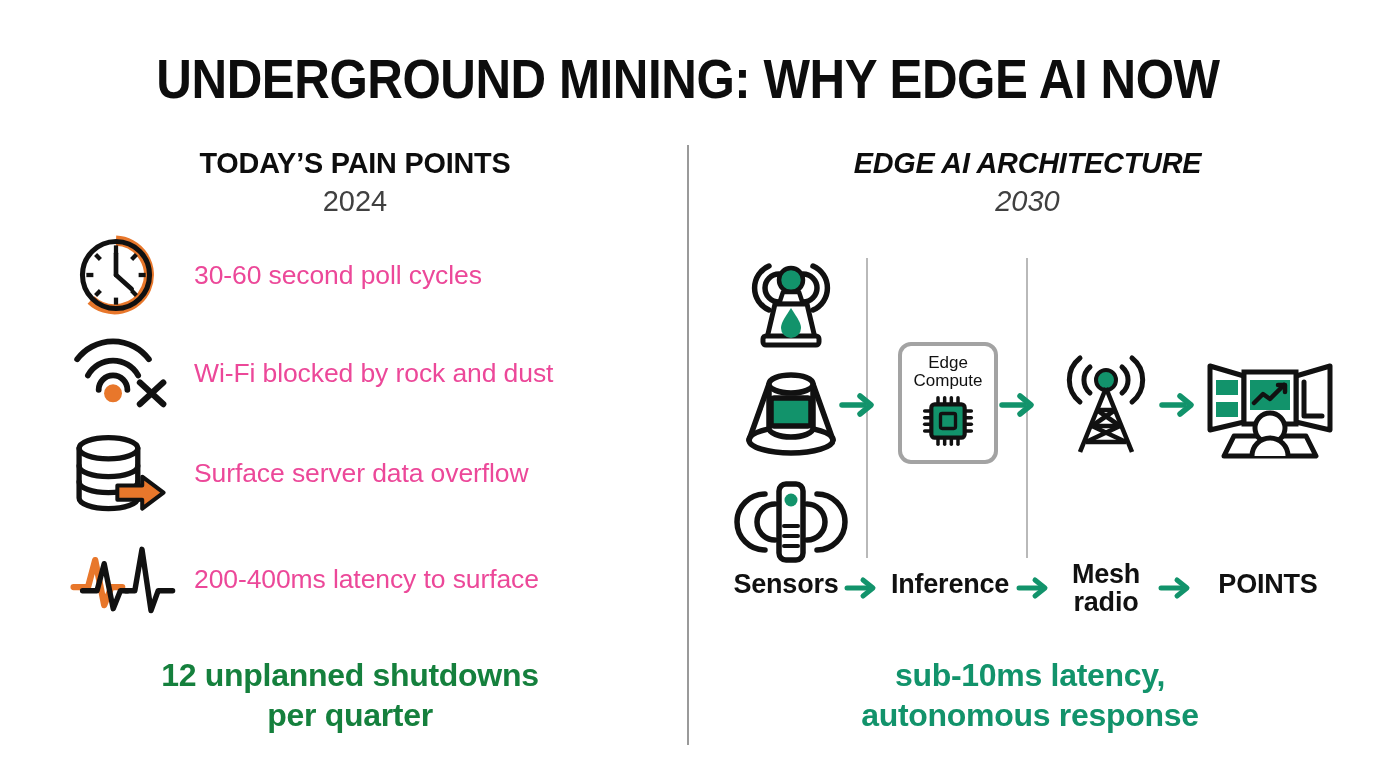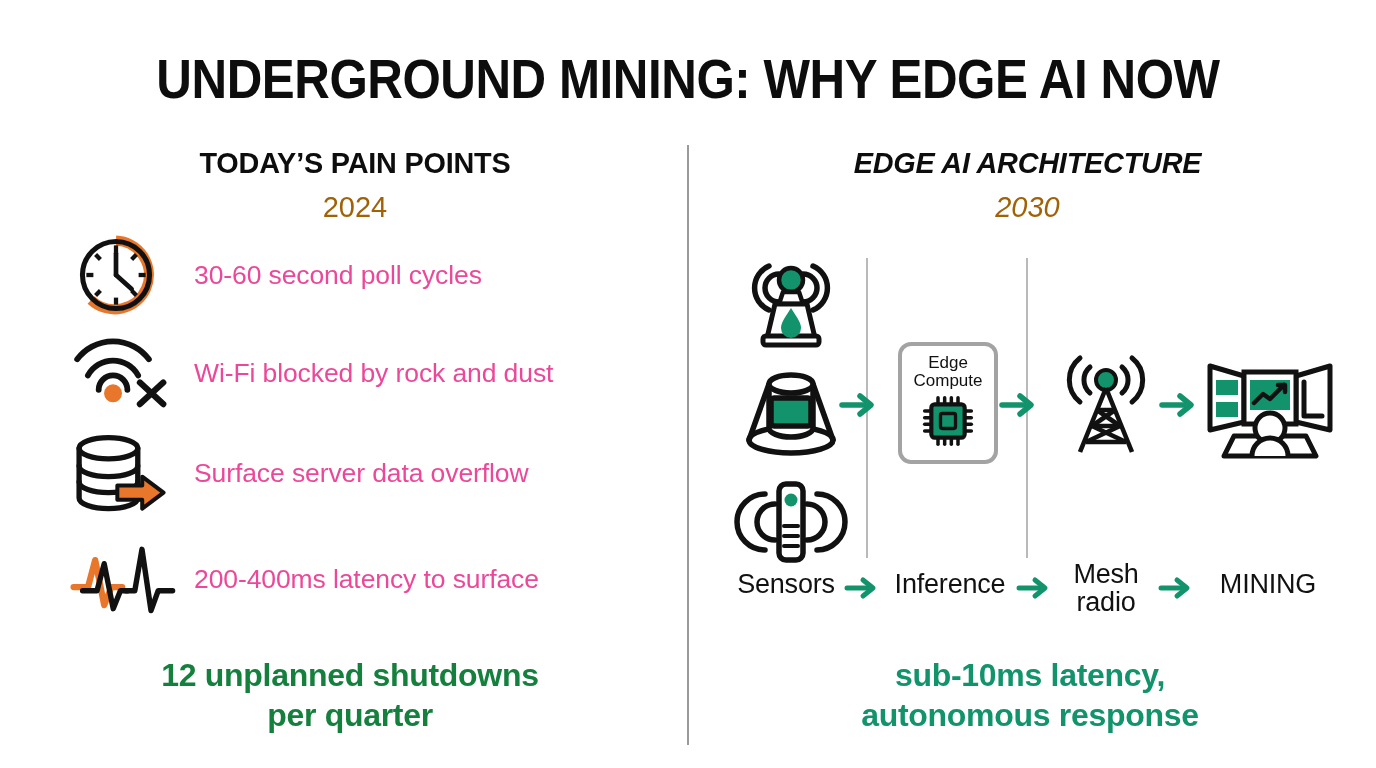--- a/index.html
+++ b/index.html
@@ -29,21 +29,21 @@
   }
 
   
   .col-head { position: absolute; text-align: center; }
   .col-head .h-main {
     font-size: 30px; font-weight: 700; letter-spacing: -0.2px;
     transform: scaleX(0.96); transform-origin: center;
     white-space: nowrap; color: #0d0d0d;
   }
   .col-head .h-year {
-    font-size: 29px; font-weight: 400; margin-top: 11px; color: #a16207;
+    font-size: 29px; font-weight: 400; margin-top: 5px; color: #404040;
   }
   #left-head  { left: 55px;  top: 146px; width: 600px; }
   #right-head { left: 720px; top: 146px; width: 615px; font-style: italic; }
 
   
   .pain-row { position: absolute; left: 70px; width: 580px; height: 78px; }
   .pain-icon { position: absolute; left: 0; top: 0; width: 110px; height: 78px; }
   .pain-text {
     position: absolute; left: 124px; top: 50%;
     transform: translateY(-50%);
@@ -95,21 +95,21 @@
   .flow-arrow { position: absolute; width: 34px; height: 26px; }
   #fa-1 { left: 840px;  top: 392px; }
   #fa-2 { left: 1000px; top: 392px; }
   #fa-3 { left: 1160px; top: 392px; }
 
   
   .stage-labels {
     position: absolute; left: 718px; top: 560px; width: 630px; height: 72px;
   }
   .stage-lbl {
-    position: absolute; font-size: 27px; font-weight: 400; color: #111;
+    position: absolute; font-size: 27px; font-weight: 700; color: #111;
     text-align: center; line-height: 1.04; letter-spacing: -0.2px;
   }
   #sl-0 { left: 8px;   top: 10px; width: 120px; }
   #sl-1 { left: 160px; top: 10px; width: 144px; }
   #sl-2 { left: 340px; top: 0px;  width: 96px; }
   #sl-3 { left: 490px; top: 10px; width: 120px; }
 
   .lbl-arrow { position: absolute; width: 30px; height: 24px; top: 16px; }
   #la-0 { left: 128px; }
   #la-1 { left: 300px; }
@@ -371,21 +371,21 @@
       <div>Mesh</div>
       <div>radio</div>
     </div>
     <div class="lbl-arrow" id="la-2">
       <svg width="30" height="24" viewBox="0 0 30 24">
         <line x1="1" y1="12" x2="21" y2="12" stroke="#12936B" stroke-width="5" stroke-linecap="round"></line>
         <polyline points="17,4 27,12 17,20" fill="none" stroke="#12936B" stroke-width="5" stroke-linejoin="round" stroke-linecap="round"></polyline>
       </svg>
     </div>
     <div class="stage-lbl" id="sl-3">
-      <div>MINING</div>
+      <div>POINTS</div>
     </div>
   </div>
 
   <div class="callout" id="right-callout">
     <div>sub-10ms latency,</div>
     <div>autonomous response</div>
   </div>
 
 </div>
 

